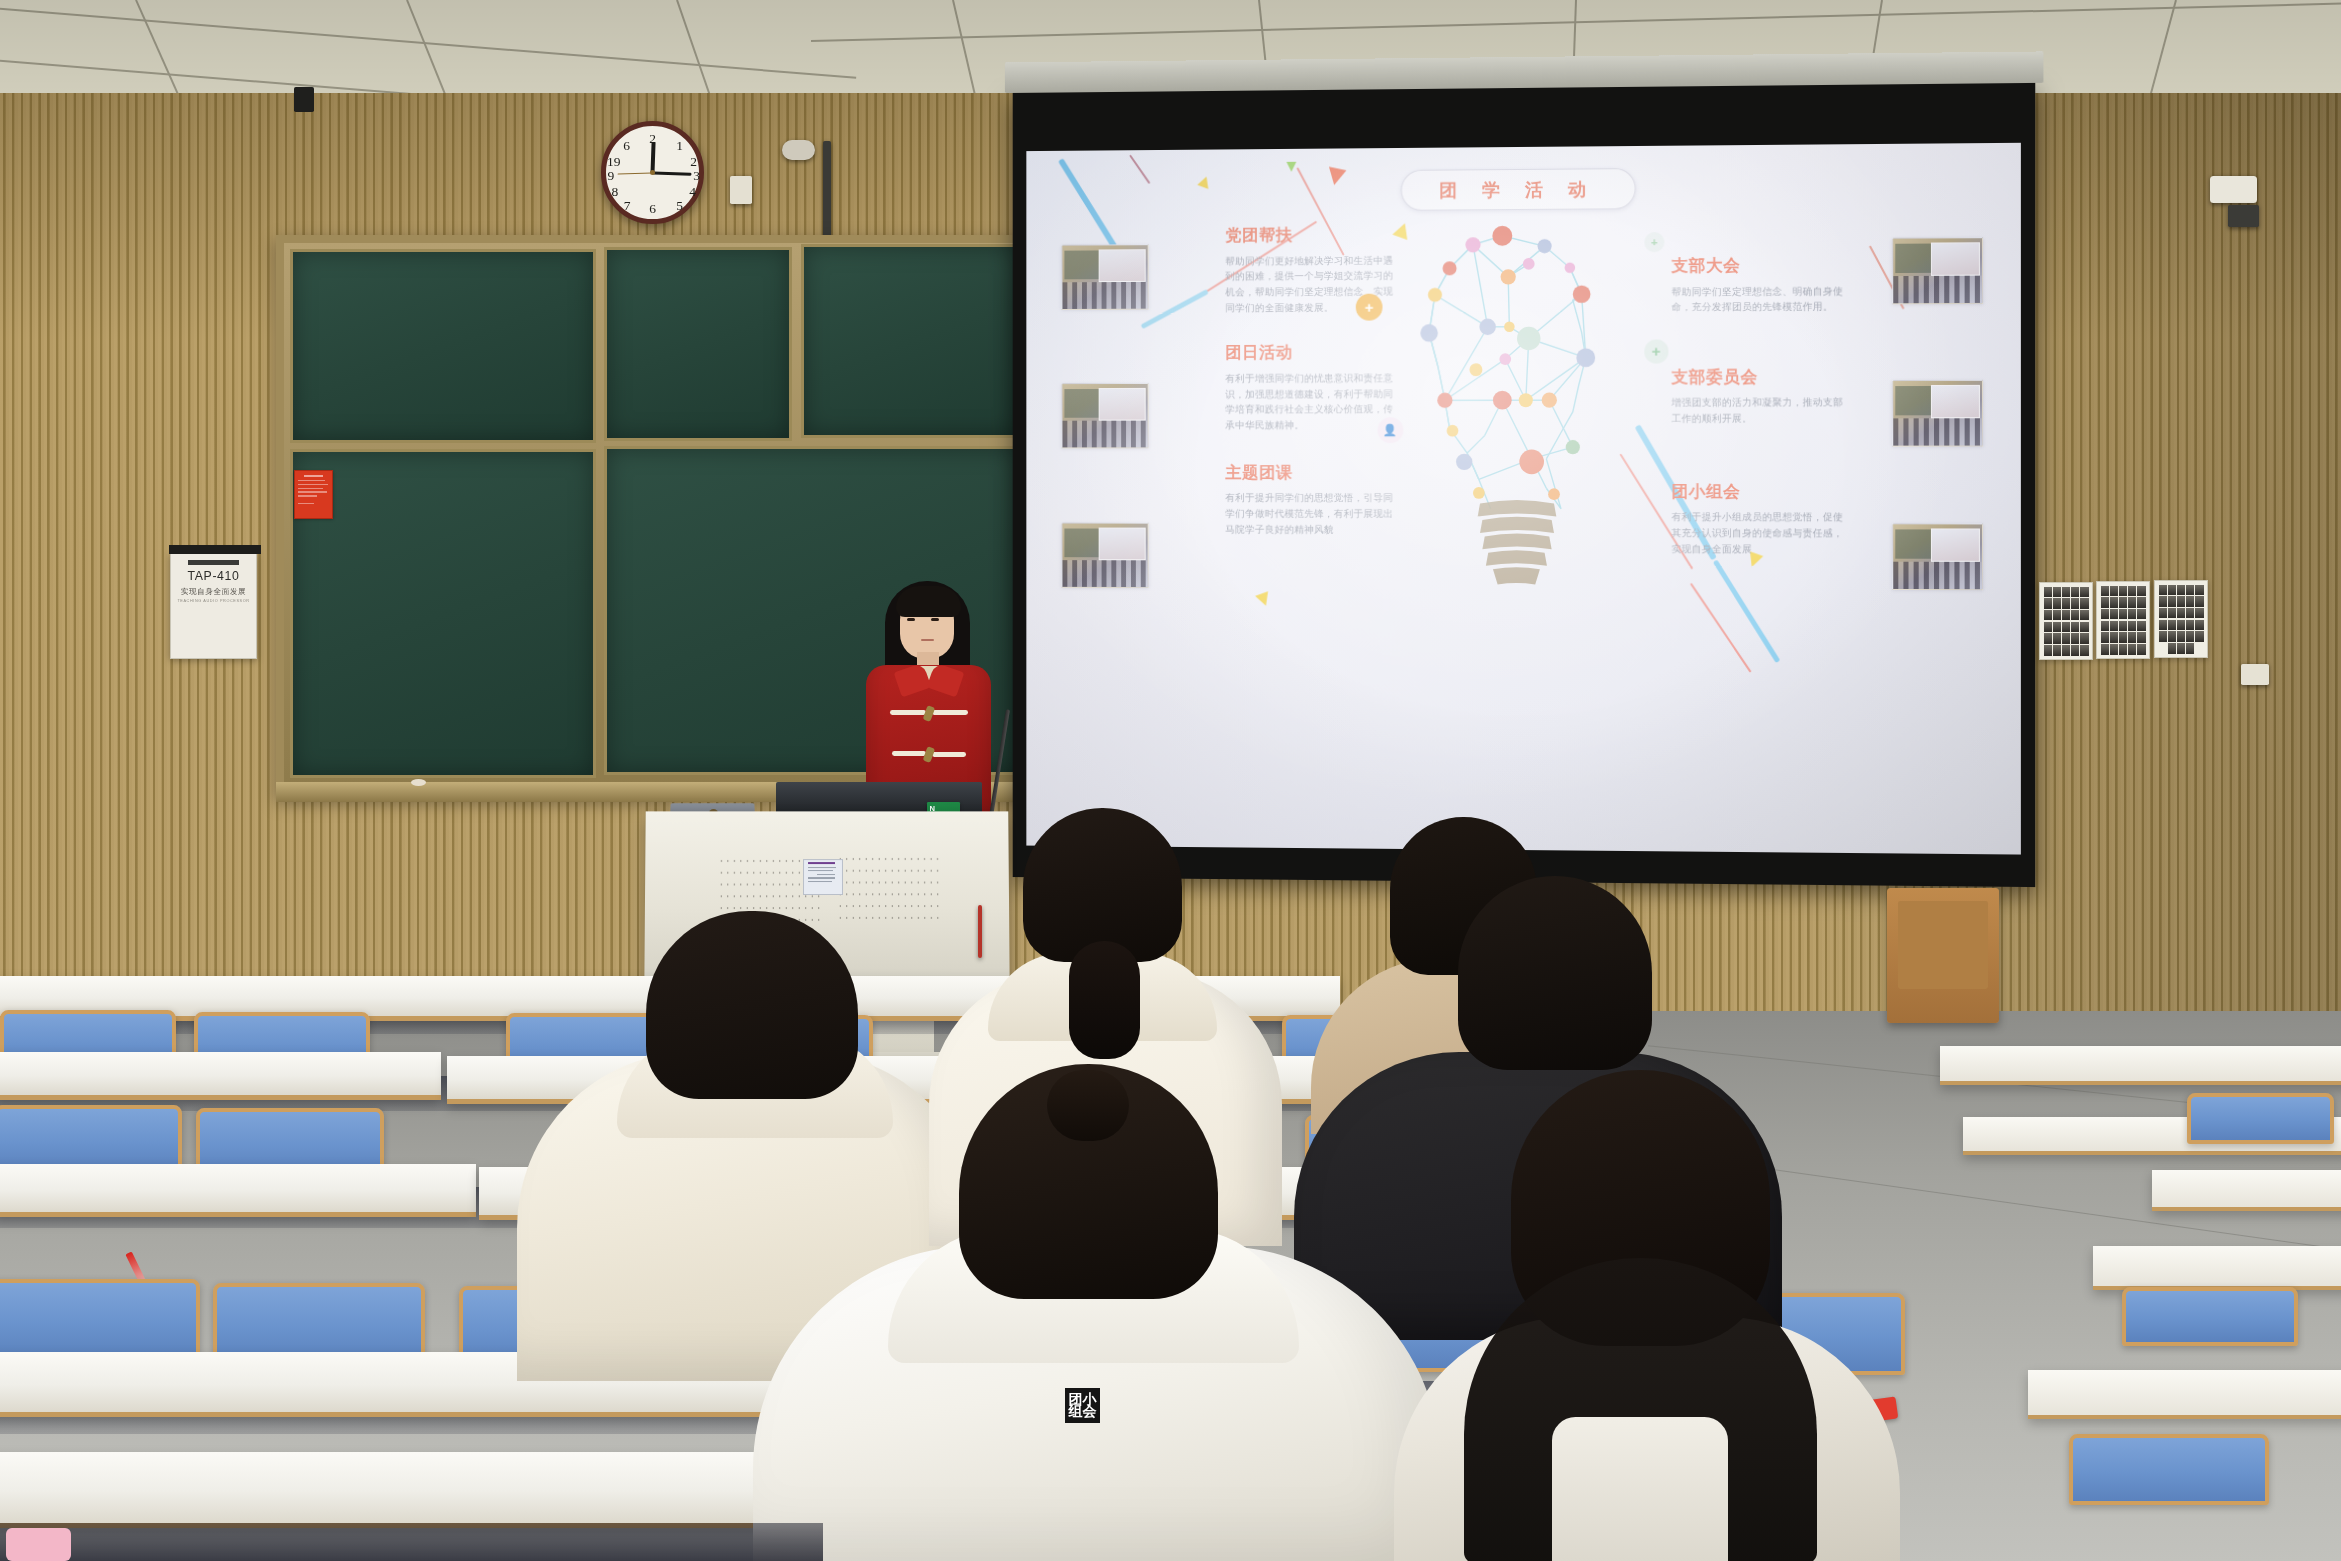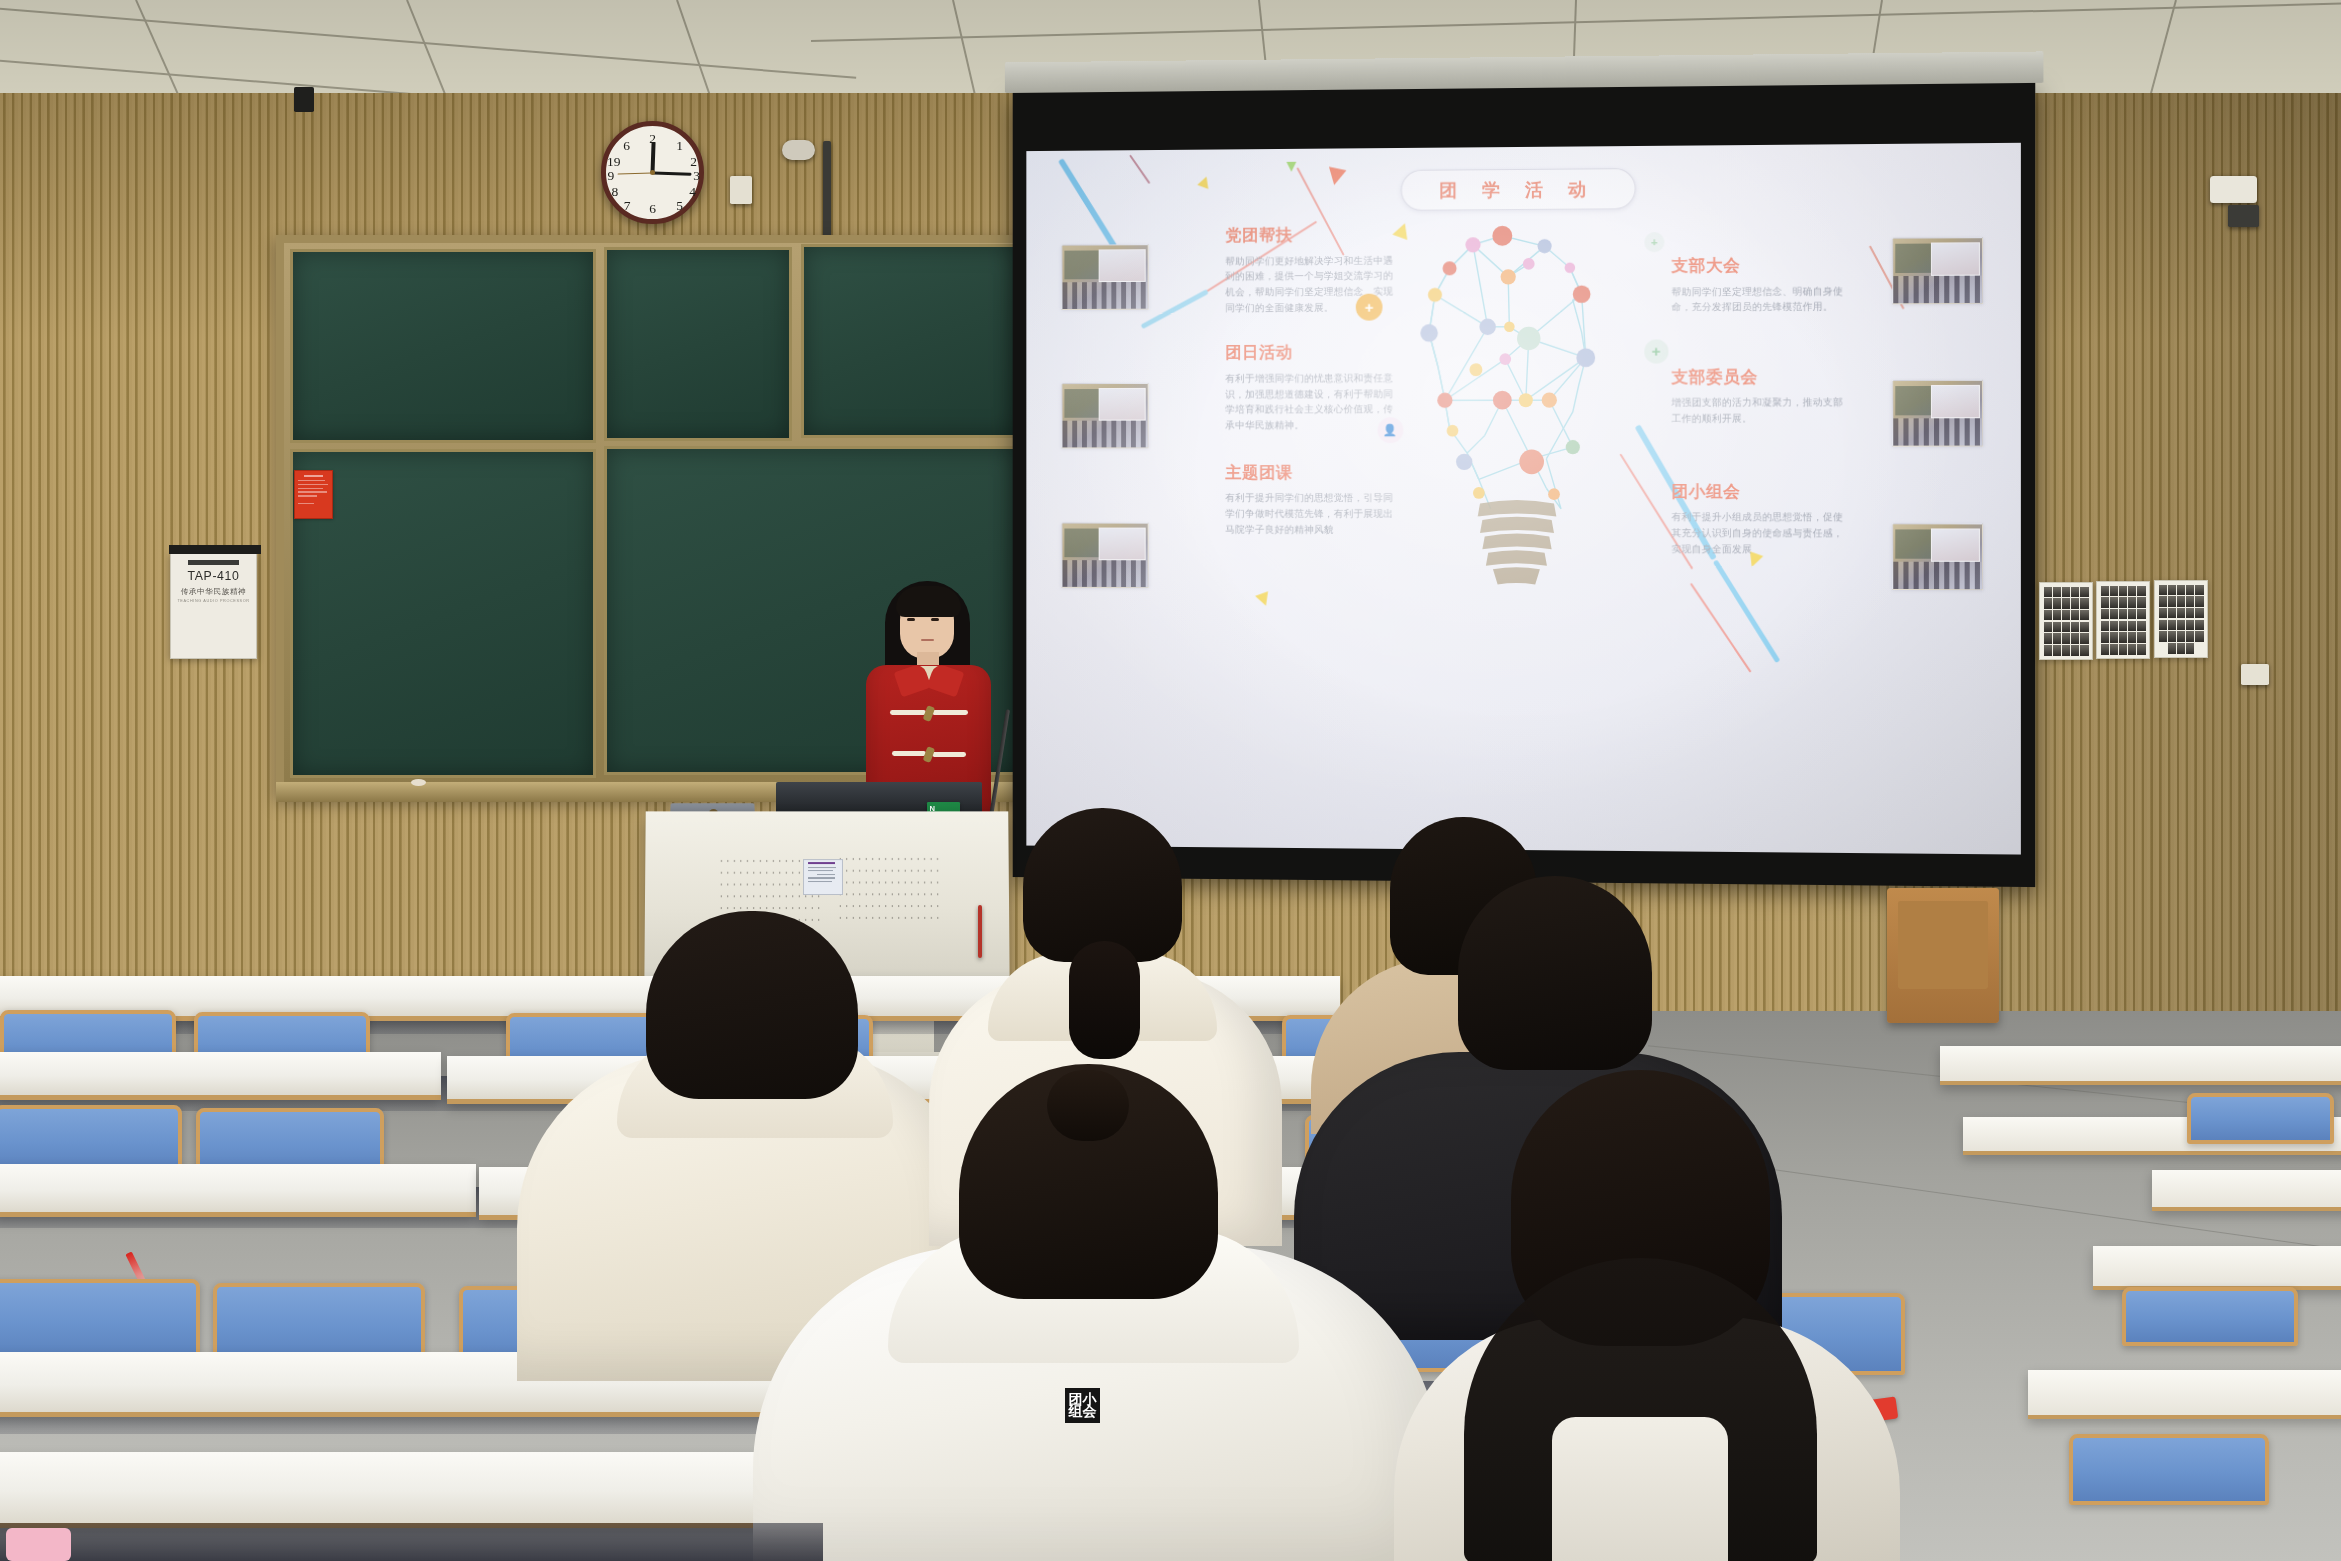--- a/index.html
+++ b/index.html
@@ -392,21 +392,21 @@
 
     <div class="hand" style="width:2.9px; height:39px; margin-left:-1.5px; margin-top:0px; transform: rotate(272deg); transform-origin: 50% 0%;"></div>
     <div class="hand" style="width:1.2px; height:35px; margin-left:-0.6px; margin-top:0px; transform: rotate(88deg); transform-origin: 50% 0%; background:#8b6a2e;"></div>
     <div class="pivot"></div>
   </div>
 
   <div class="audio-box">
     <div class="topclip"></div>
     <div class="brandbar"></div>
     <div class="model">TAP-410</div>
-    <div class="cn">传承中华民族精神</div>
+    <div class="cn">实现自身全面发展</div>
     <div class="en">TEACHING AUDIO PROCESSOR</div>
   </div>
 
   <div class="screen-shell">
     <div class="screen-top-bar"></div>
     <div class="screen-surface">
 
       <div class="slide">
 
         <div class="conf-line" style="left:35px;  top:5.9px;  width:135px; height:5.9px; background:#7ec8ef; transform:rotate(58deg);"></div>

